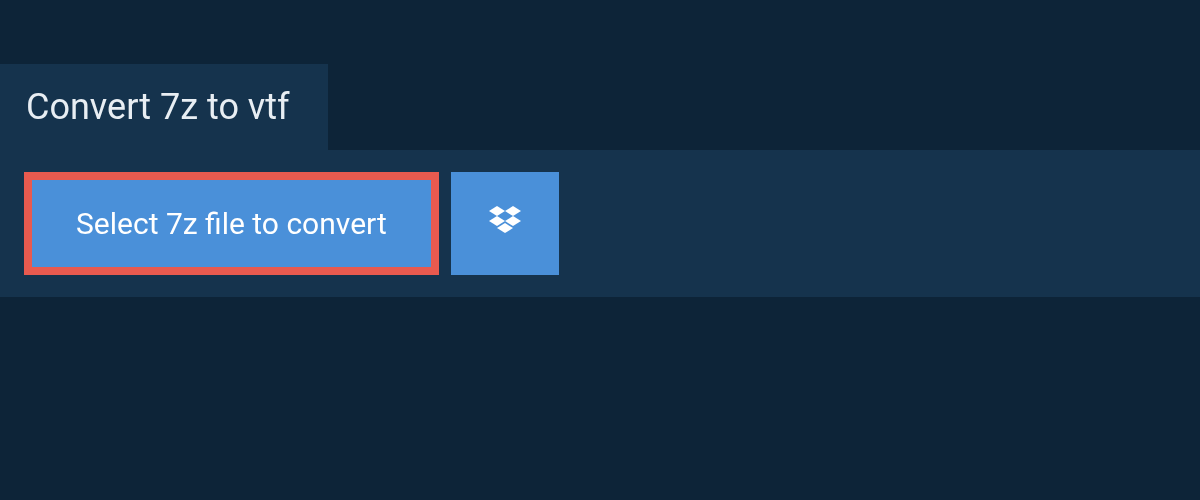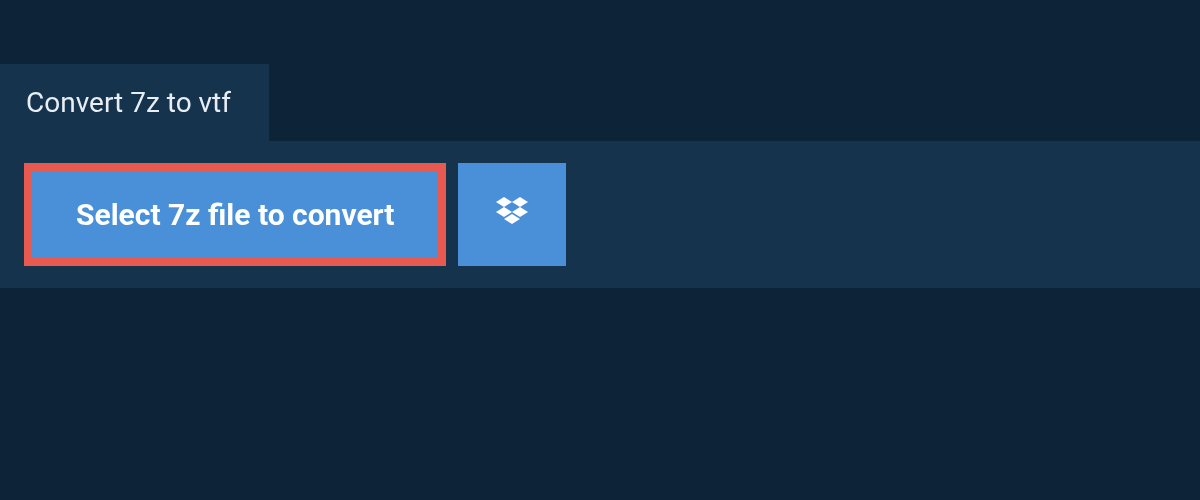--- a/index.html
+++ b/index.html
@@ -11,21 +11,21 @@
       width: 1200px;
       height: 500px;
       background: #0d2438;
       font-family: -apple-system, BlinkMacSystemFont, "Segoe UI", Roboto, Helvetica, Arial, sans-serif;
       overflow: hidden;
     }
     .tab {
       display: inline-block;
       background: #15334d;
       color: #e8eef3;
-      font-size: 28px;
+      font-size: 36px;
       font-weight: 400;
       padding: 22px 38px 22px 26px;
       margin-top: 64px;
       margin-left: 0;
     }
     .panel {
       background: #15334d;
       padding: 22px 24px;
       margin-top: 0;
       width: 1200px;
@@ -33,21 +33,21 @@
     .button-row {
       display: flex;
       gap: 12px;
       align-items: stretch;
     }
     .select-button {
       background: #4a90d9;
       border: 8px solid #e85a4f;
       color: #ffffff;
       font-size: 30px;
-      font-weight: 700;
+      font-weight: 400;
       padding: 26px 44px;
       cursor: pointer;
       display: flex;
       align-items: center;
       justify-content: center;
       white-space: nowrap;
     }
     .dropbox-button {
       background: #4a90d9;
       color: #ffffff;

